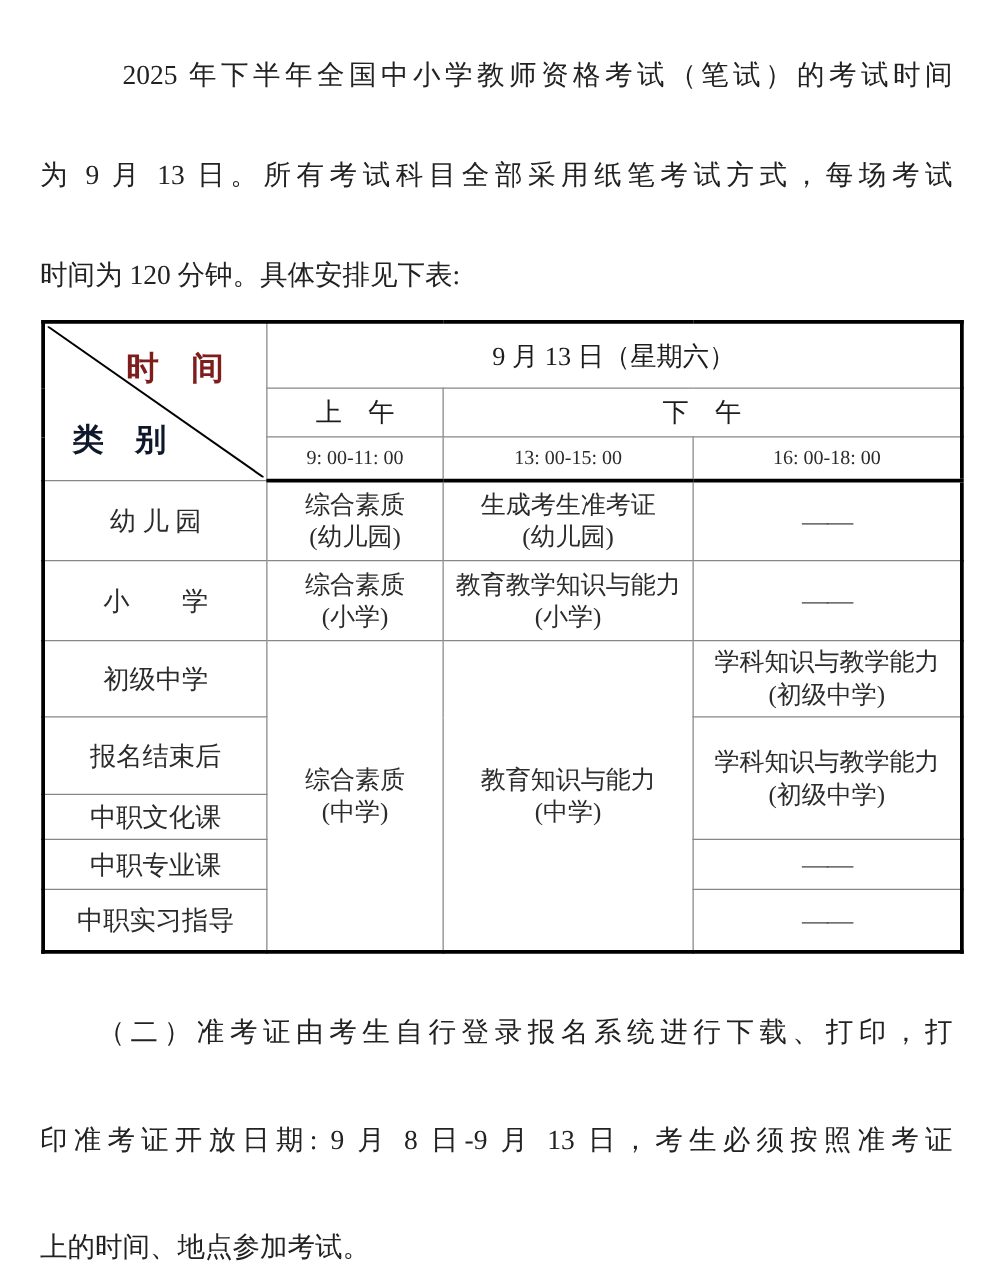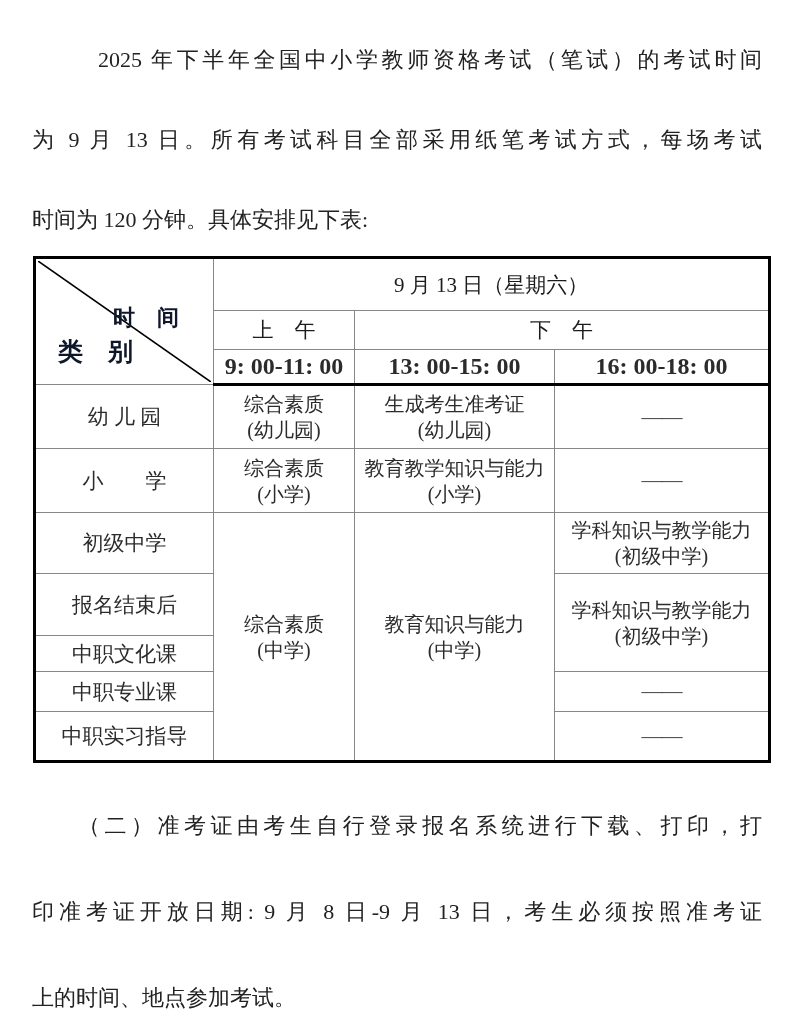--- a/index.html
+++ b/index.html
@@ -49,32 +49,32 @@
     color: #2b2b2b;
   }
   table.schedule td {
     border: 1px solid #878787;
     text-align: center;
     vertical-align: middle;
     padding: 2px;
     overflow: hidden;
   }
   td.hcell { font-weight: 400; font-size: 21px; color: #1c1c1c; }
-  td.timecell { font-weight: 700; font-size: 24px; }
+  td.timecell { font-weight: 400; font-size: 16px; }
   tr.hr3 td { border-bottom: 3px solid #000; }
   td.corner { border-bottom: 3px solid #000; padding: 0; }
   td.cat { font-size: 21px; }
   .sub { font-size: 20px; line-height: 26px; }
   .dash { font-size: 21px; color: #4a4a4a; letter-spacing: -1px; }
   
   .corner-box { position: relative; width: 100%; height: 121px; }
   .corner-box svg.diag { position: absolute; inset: 0; width: 100%; height: 100%; display: block; }
   .corner-top {
     position: absolute; top: 16px; right: 32px;
-    font-weight: 700; font-size: 22px; color: #0f172a; margin-top: 26px;
+    font-weight: 700; font-size: 26px; color: #7f1d1d;
   }
   .corner-bottom {
     position: absolute; bottom: 14px; left: 20px;
     font-weight: 700; font-size: 25px; color: #0f172a;
   }
 </style>
 </head>
 <body>
 
 <div class="page">

